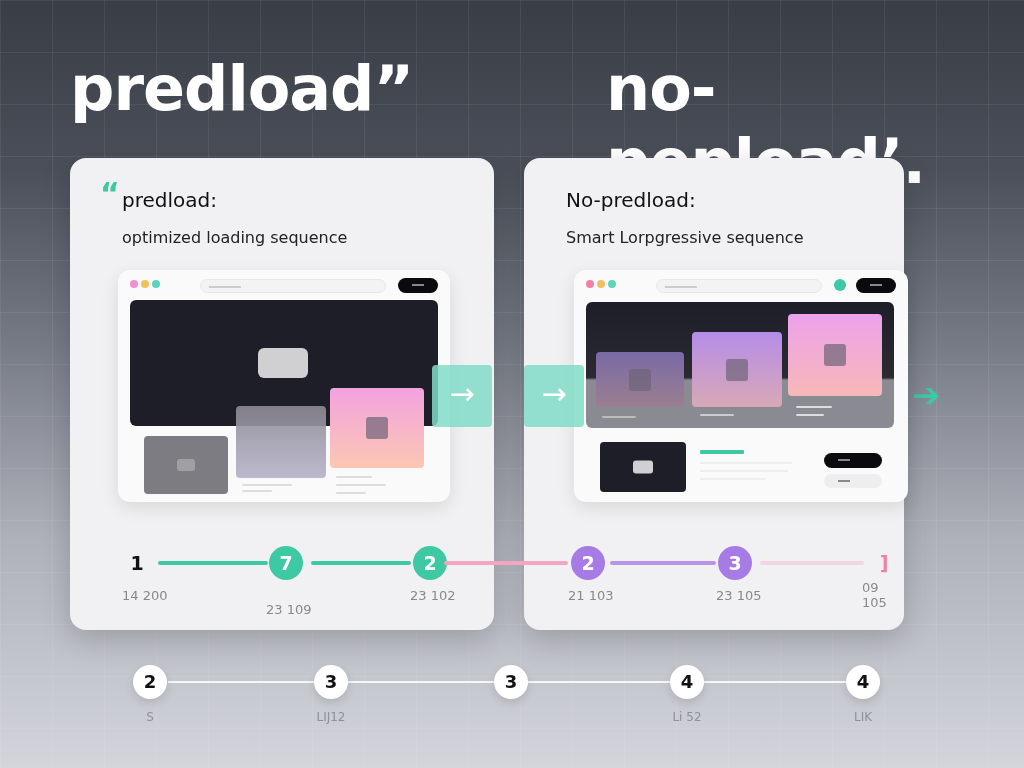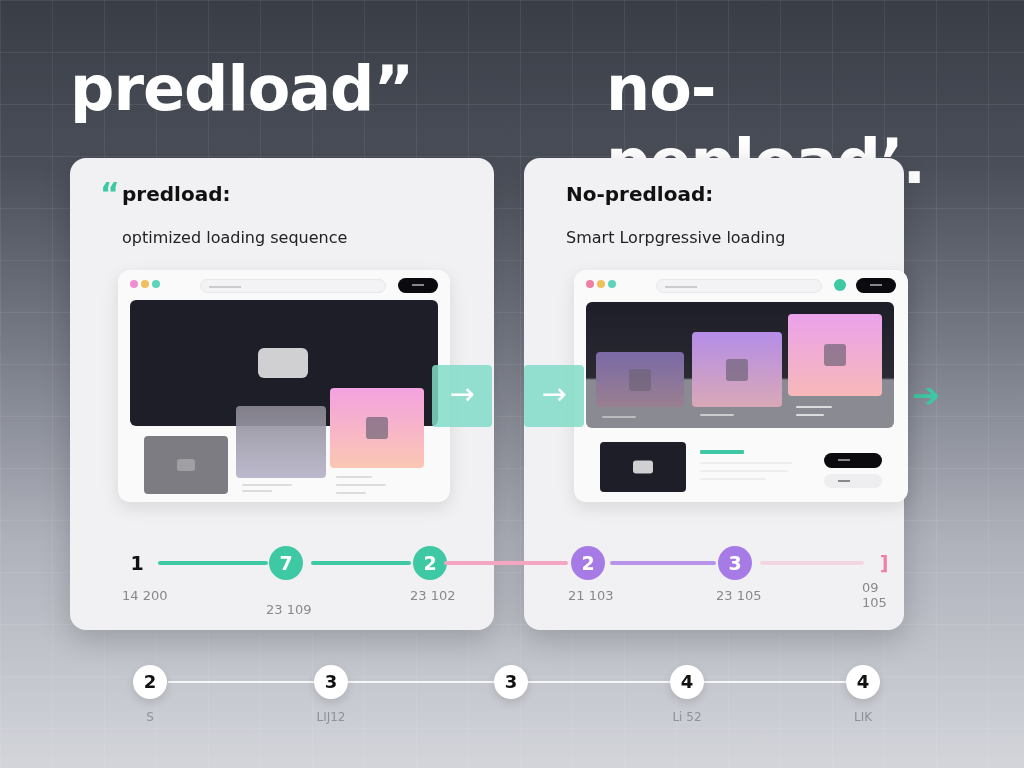--- a/index.html
+++ b/index.html
@@ -25,21 +25,21 @@
   .big-title.left { left: 70px; text-align: right; }
   .big-title.right { left: 606px; }
 
   .card {
     position: absolute; top: 158px; width: 424px; height: 472px;
     background: #f1f1f4; border-radius: 16px;
     box-shadow: 0 10px 30px rgba(0,0,0,0.18);
   }
   .card.left { left: 70px; }
   .card.right { left: 524px; width: 380px; }
-  .card-title { position: absolute; left: 52px; top: 24px; font-weight: 700; font-size: 20px; color: #111; }
+  .card-title { position: absolute; left: 52px; top: 30px; font-weight: 400; font-size: 20px; color: #111; }
   .card.right .card-title { left: 42px; }
   .quote { position: absolute; left: 30px; top: 18px; color: #3ec8a4; font-weight: 700; font-size: 30px; }
   .card-sub { position: absolute; left: 52px; top: 70px; font-size: 16px; color: #222; }
   .card.right .card-sub { left: 42px; }
 
   .browser {
     position: absolute; top: 112px; width: 332px; height: 232px;
     background: #fafafb; border-radius: 12px;
     box-shadow: 0 6px 18px rgba(0,0,0,0.1);
   }
@@ -135,21 +135,21 @@
     <div class="tnode" style="left:343px;background:#3ec8a4;">2</div>
     <div class="tline" style="left:383px;top:15px;width:41px;background:#f4a6c0;"></div>
     <div class="tlabel" style="left:52px;top:42px;">14 200</div>
     <div class="tlabel" style="left:196px;top:56px;">23 109</div>
     <div class="tlabel" style="left:340px;top:42px;">23 102</div>
   </div>
 </div>
 
 <div class="card right">
   <div class="card-title">No-predload:</div>
-  <div class="card-sub">Smart Lorpgressive loading</div>
+  <div class="card-sub">Smart Lorpgressive sequence</div>
 
   <div class="browser">
     <div class="dots">
       <span class="dot" style="background:#f07fa5"></span>
       <span class="dot" style="background:#f0c060"></span>
       <span class="dot" style="background:#5ed3bc"></span>
     </div>
     <div class="urlbar" style="width:166px">
         <div class="lines"></div>
       </div>

